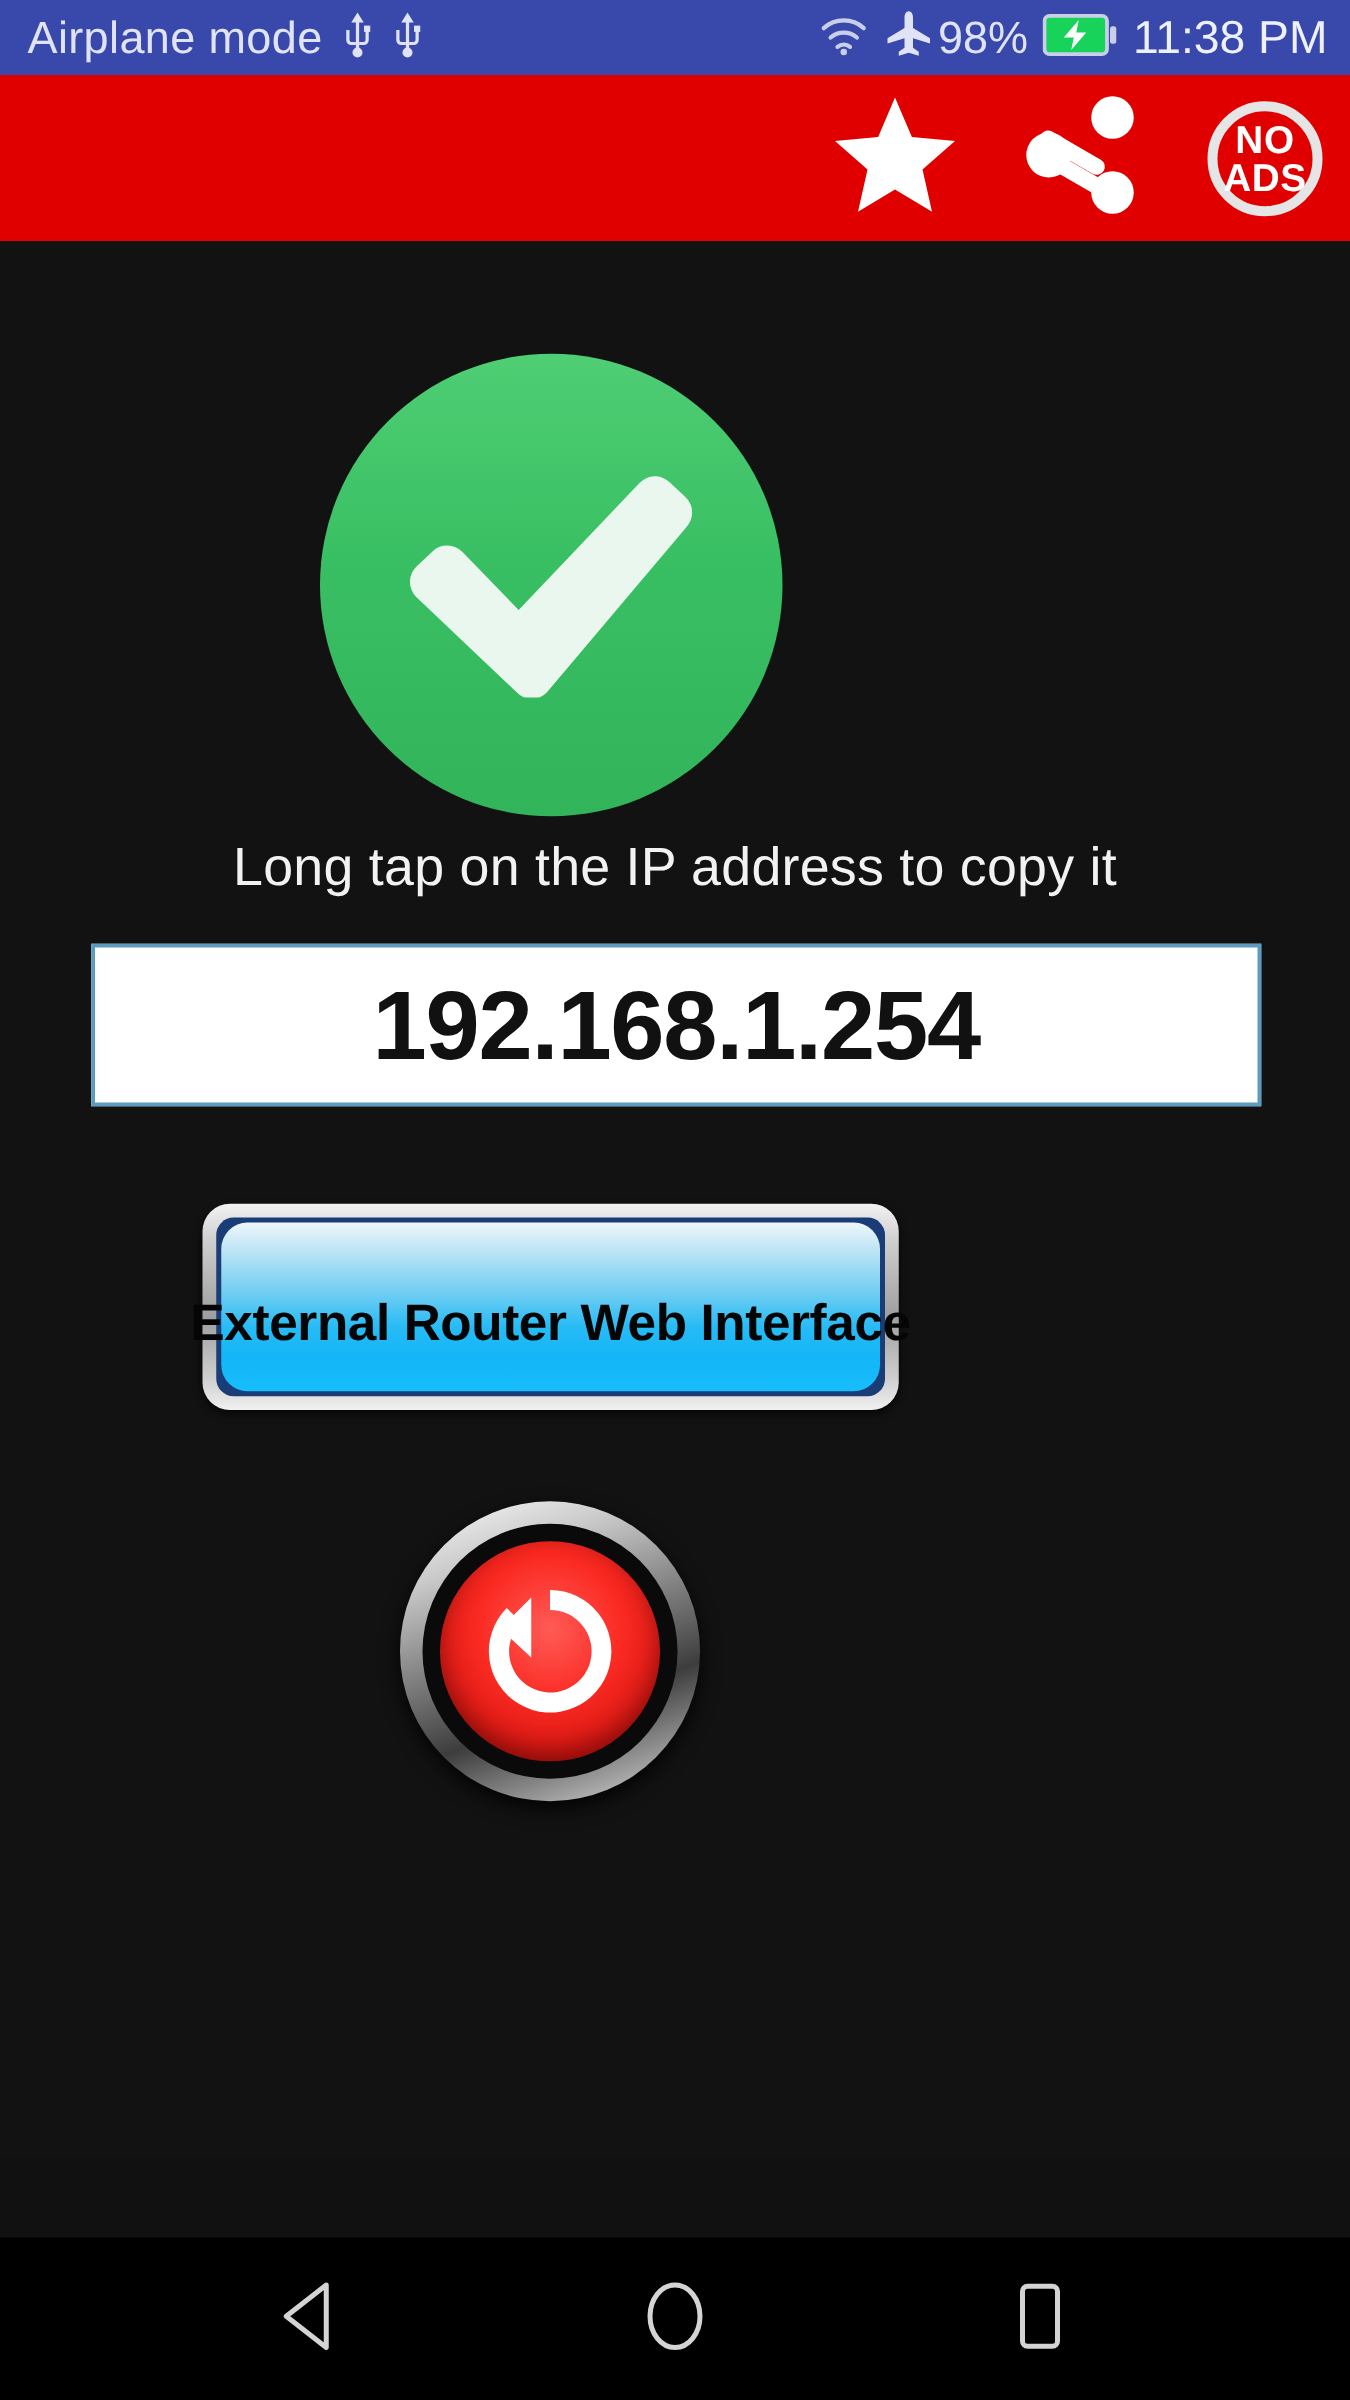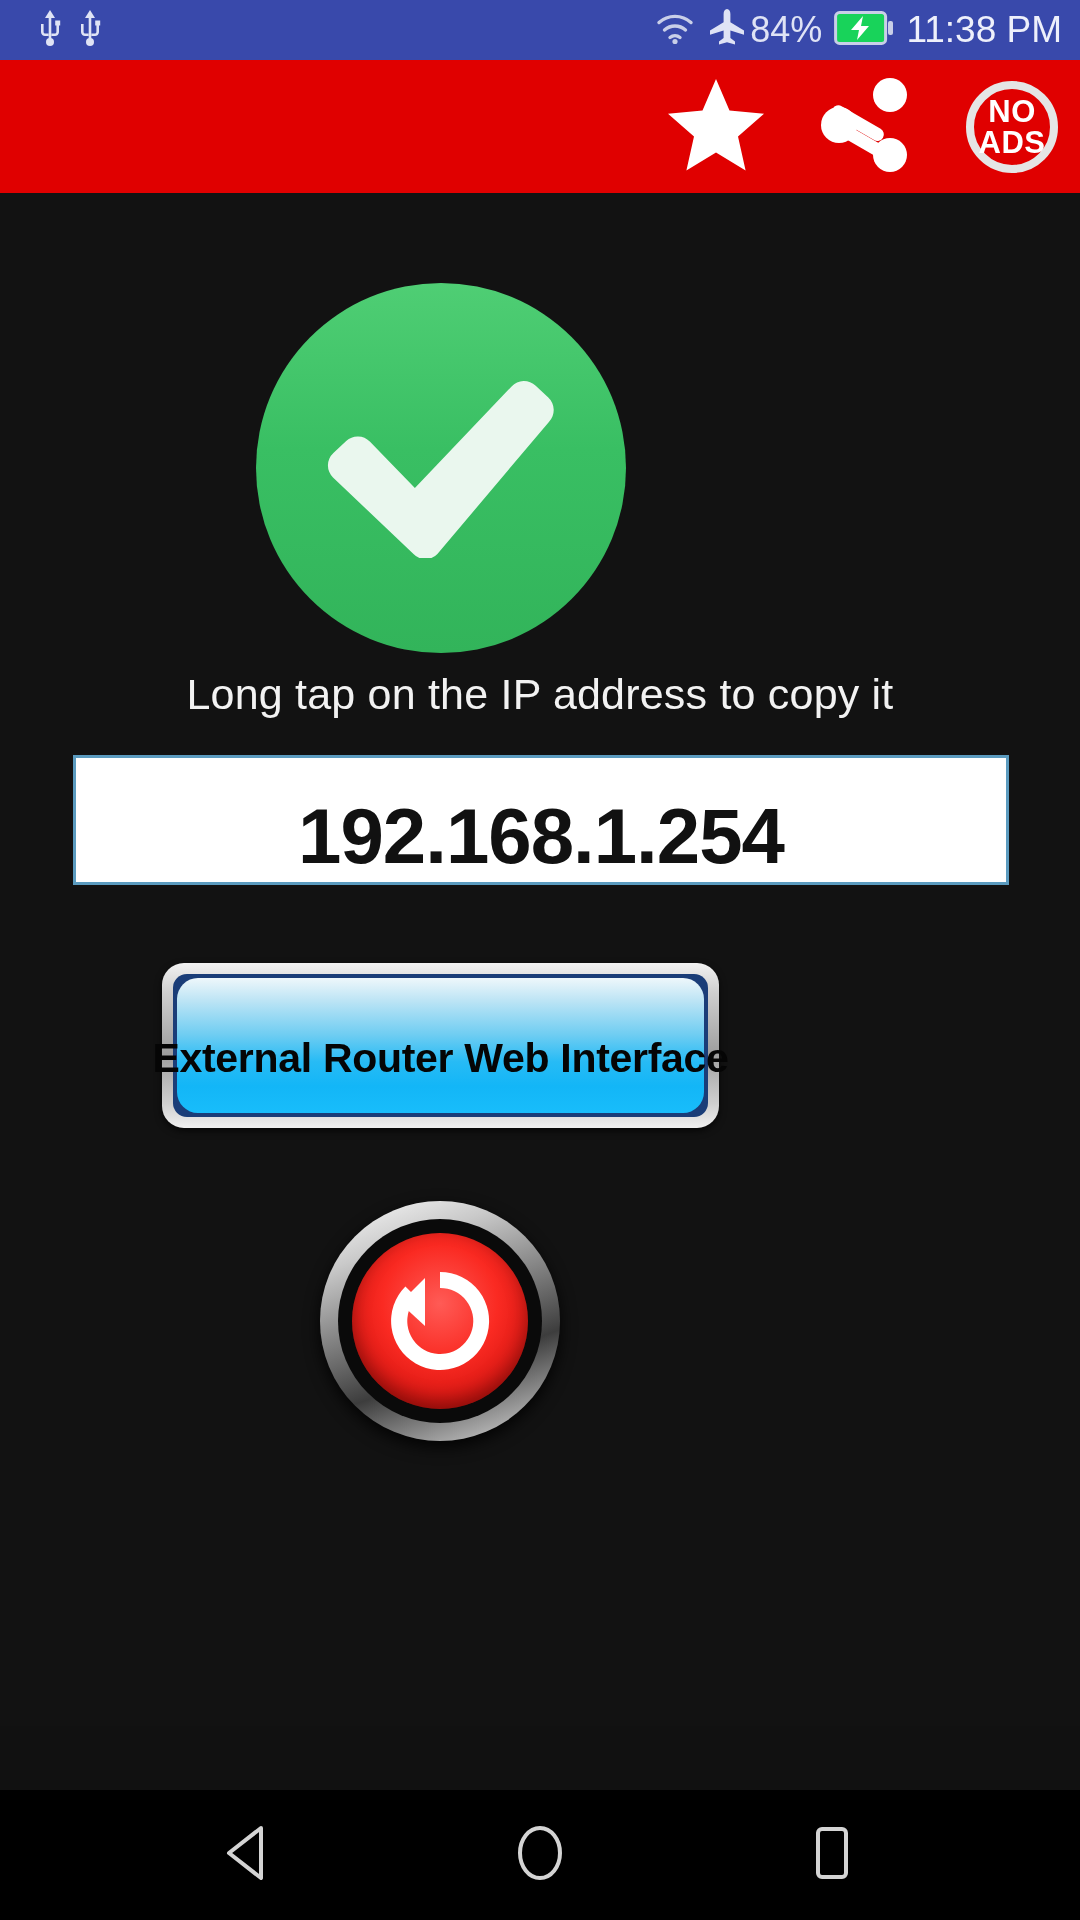--- a/index.html
+++ b/index.html
@@ -150,21 +150,21 @@
   #ip-box {
     position: absolute;
     left: 73px;
     top: 562px;
     width: 936px;
     height: 130px;
     background: #ffffff;
     border: 3px solid #5b9bbf;
     box-sizing: border-box;
     display: flex;
-    align-items: flex-end;
+    align-items: center;
     justify-content: center;
   }
   #ip-value {
     color: #111111;
     font-size: 78px;
     font-weight: bold;
     letter-spacing: -1px;
   }
 
   
@@ -273,20 +273,21 @@
     cursor: pointer;
   }
 </style>
 </head>
 <body>
 
 <div id="screen">
 
   <div id="status-bar">
     <div class="sb-left">
+      <span class="sb-text">Airplane mode</span>
       <span class="usb-ico">
         <svg width="24" height="38" viewBox="0 0 24 38">
           <g fill="#dfe3f5">
             <path d="M12 1 L17 9 L13.3 9 L13.3 30 L10.7 30 L10.7 9 L7 9 Z"></path>
             <circle cx="12" cy="33" r="4"></circle>
             <path d="M3 15 h2.6 v8 a1.6 1.6 0 0 0 1.6 1.6 h3.5 v2.4 H7.2 A4 4 0 0 1 3 23 Z"></path>
             <path d="M21 15 h-2.6 v8 a1.6 1.6 0 0 1 -1.6 1.6 h-3.5 v2.4 h3.5 A4 4 0 0 0 21 23 Z"></path>
             <rect x="17.2" y="11.5" width="5" height="5"></rect>
           </g>
         </svg>
@@ -313,21 +314,21 @@
             <path d="M16 26.5 A8 8 0 0 1 26 26.5"></path>
           </g>
           <circle cx="21" cy="30.5" r="2.6" fill="#c9cfe8"></circle>
         </svg>
       </span>
       <span class="plane-ico">
         <svg width="38" height="40" viewBox="0 0 38 40">
           <path fill="#dfe3f5" d="M19 1 c2.1 0 3.4 2.3 3.4 5.1 v8.2 L36 22.5 v4.2 l-13.6 -4.1 v7.5 l4.6 3.3 v3.1 L19 34.2 l-8 2.3 v-3.1 l4.6 -3.3 v-7.5 L2 26.7 v-4.2 l13.6 -8.2 V6.1 C15.6 3.3 16.9 1 19 1 z"></path>
         </svg>
       </span>
-      <span class="sb-pct">84%</span>
+      <span class="sb-pct">98%</span>
       <span class="batt-ico">
         <svg width="60" height="34" viewBox="0 0 60 34">
           <rect x="1.6" y="1.6" width="50" height="30.8" rx="4" ry="4" fill="#18d35a" stroke="#c9cfe8" stroke-width="3"></rect>
           <rect x="54" y="10" width="5" height="14" rx="2" fill="#c9cfe8"></rect>
           <path d="M29 5 L17 19 L25 19 L23 29 L35 15 L27 15 Z" fill="#ffffff"></path>
         </svg>
       </span>
       <span class="sb-time">11:38 PM</span>
     </div>
   </div>

